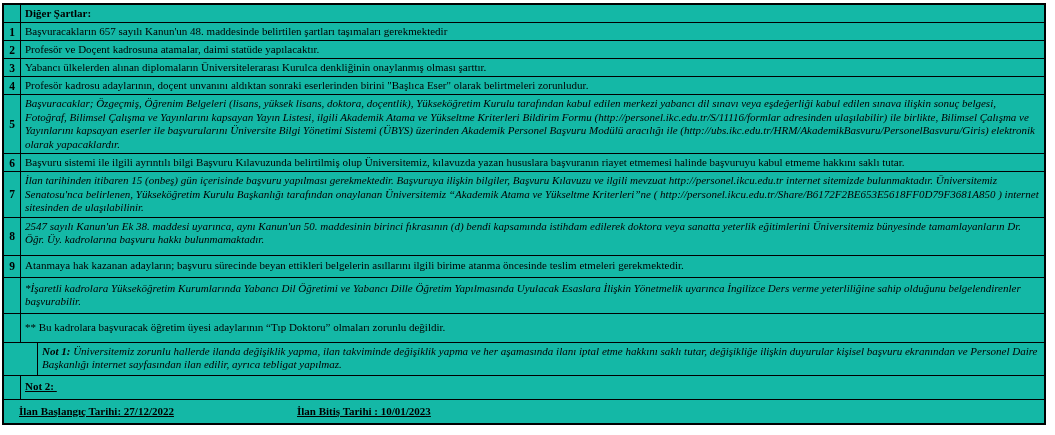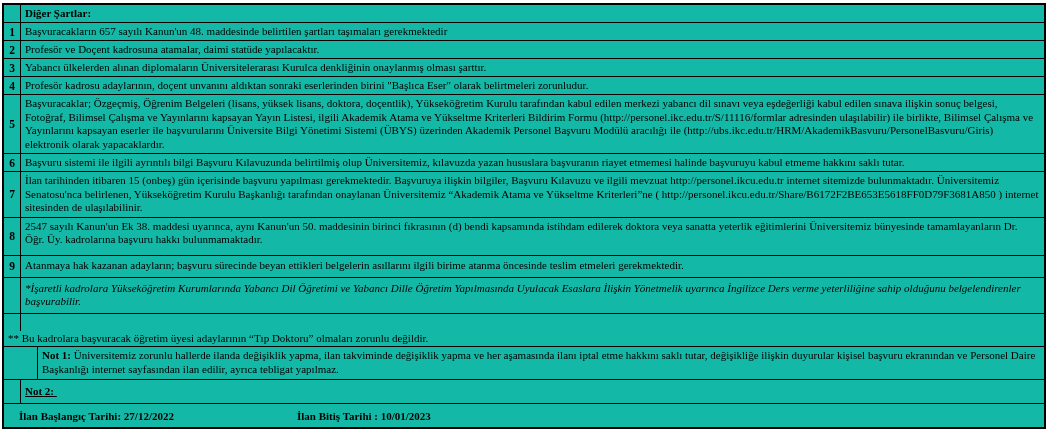--- a/index.html
+++ b/index.html
@@ -21,31 +21,31 @@
     border-right:1px solid #000;
     display:flex; align-items:center; justify-content:center;
     font-weight:bold; font-size:11.5px;
   }
   .content-cell {
     flex:1; padding:1px 5px 1px 4px;
     font-size:11px; line-height:13.5px;
   }
   .vc { display:flex; align-items:center; } .h18 { min-height:18px; }
   .h22 { min-height:22px; } .h24 { min-height:24px;text-decoration:underline; }
-  .h29 { min-height:29px;flex-direction:column; } .h33 { min-height:33px;padding-left:17px; }
+  .h29 { min-height:29px; } .h33 { min-height:33px;padding-left:17px; }
   .h36 { min-height:36px;font-style:italic; } .h38 { min-height:38px; }
   .h41 { min-height:41px; } .h57 { min-height:57px; }
   .bold { font-weight:bold; }
-  .multiline { padding-top:2px; padding-bottom:2px; }
+  .multiline { padding-top:2px; padding-bottom:2px;font-style:italic; }
   .footer-row { border-top:1px solid #000; margin-top:-1px; }
   .footer-cell {
     flex:1; position:relative; min-height:23px;
     font-size:11px; font-weight:bold;
   }
-  .footer-seg { position:absolute; top:50%; transform:translateY(-50%); white-space:nowrap; }
+  .footer-seg { position:absolute; top:50%; transform:translateY(-50%); white-space:nowrap;text-decoration:underline; }
   .seg-start   { left:15px; }
   .seg-end     { left:293px; }
   .seg-contact { left:479px; }
 </style>
 </head>
 <body>
 
 <div class="doc-table">
 
   <div class="row h18">

